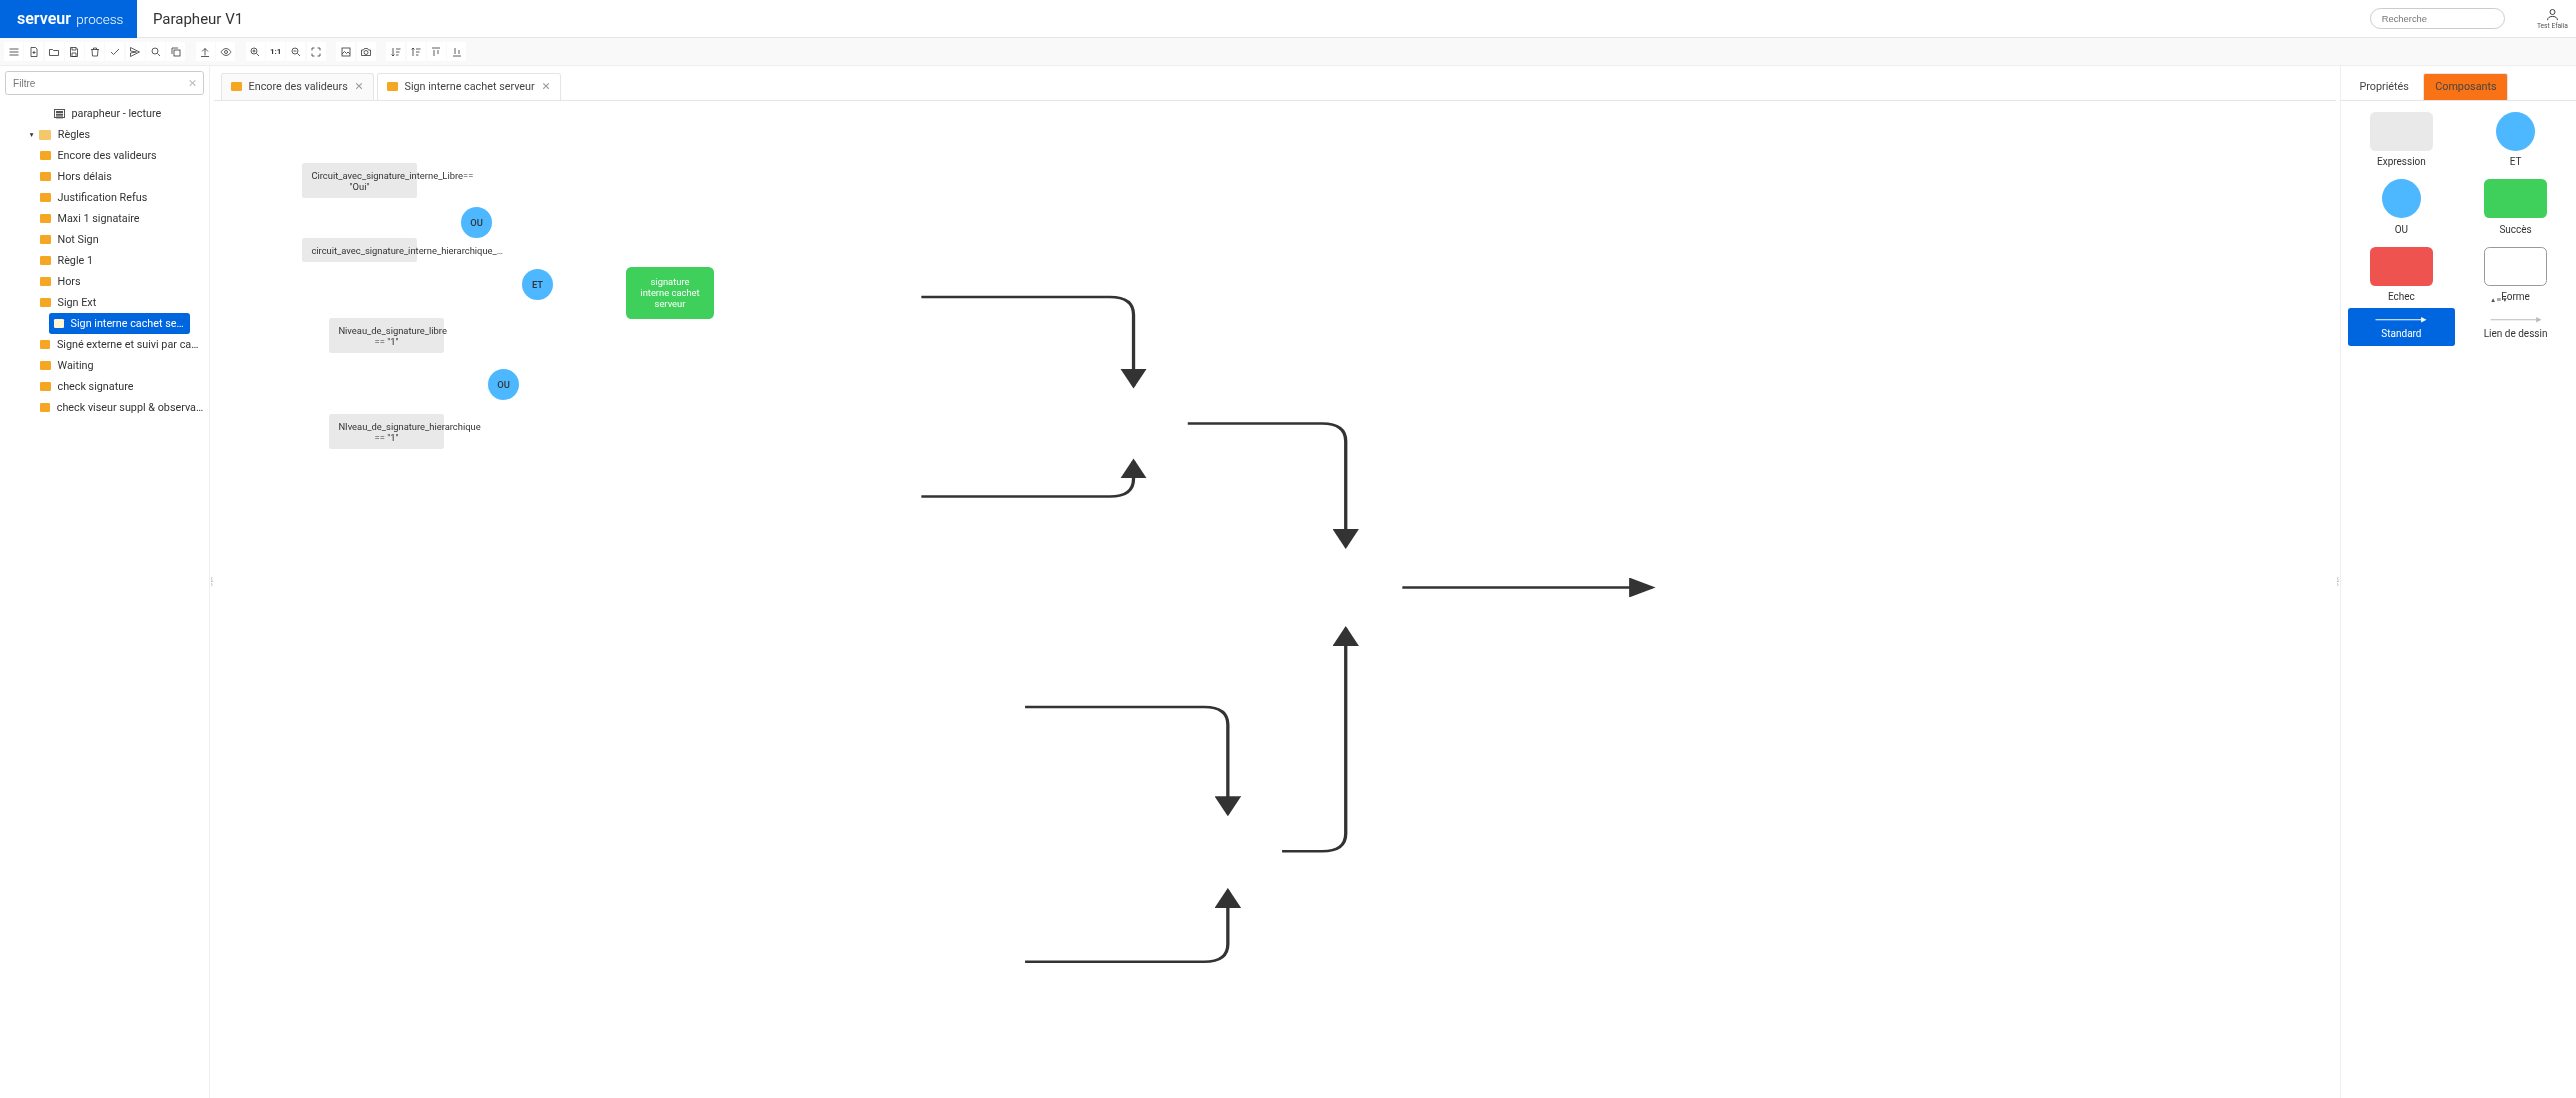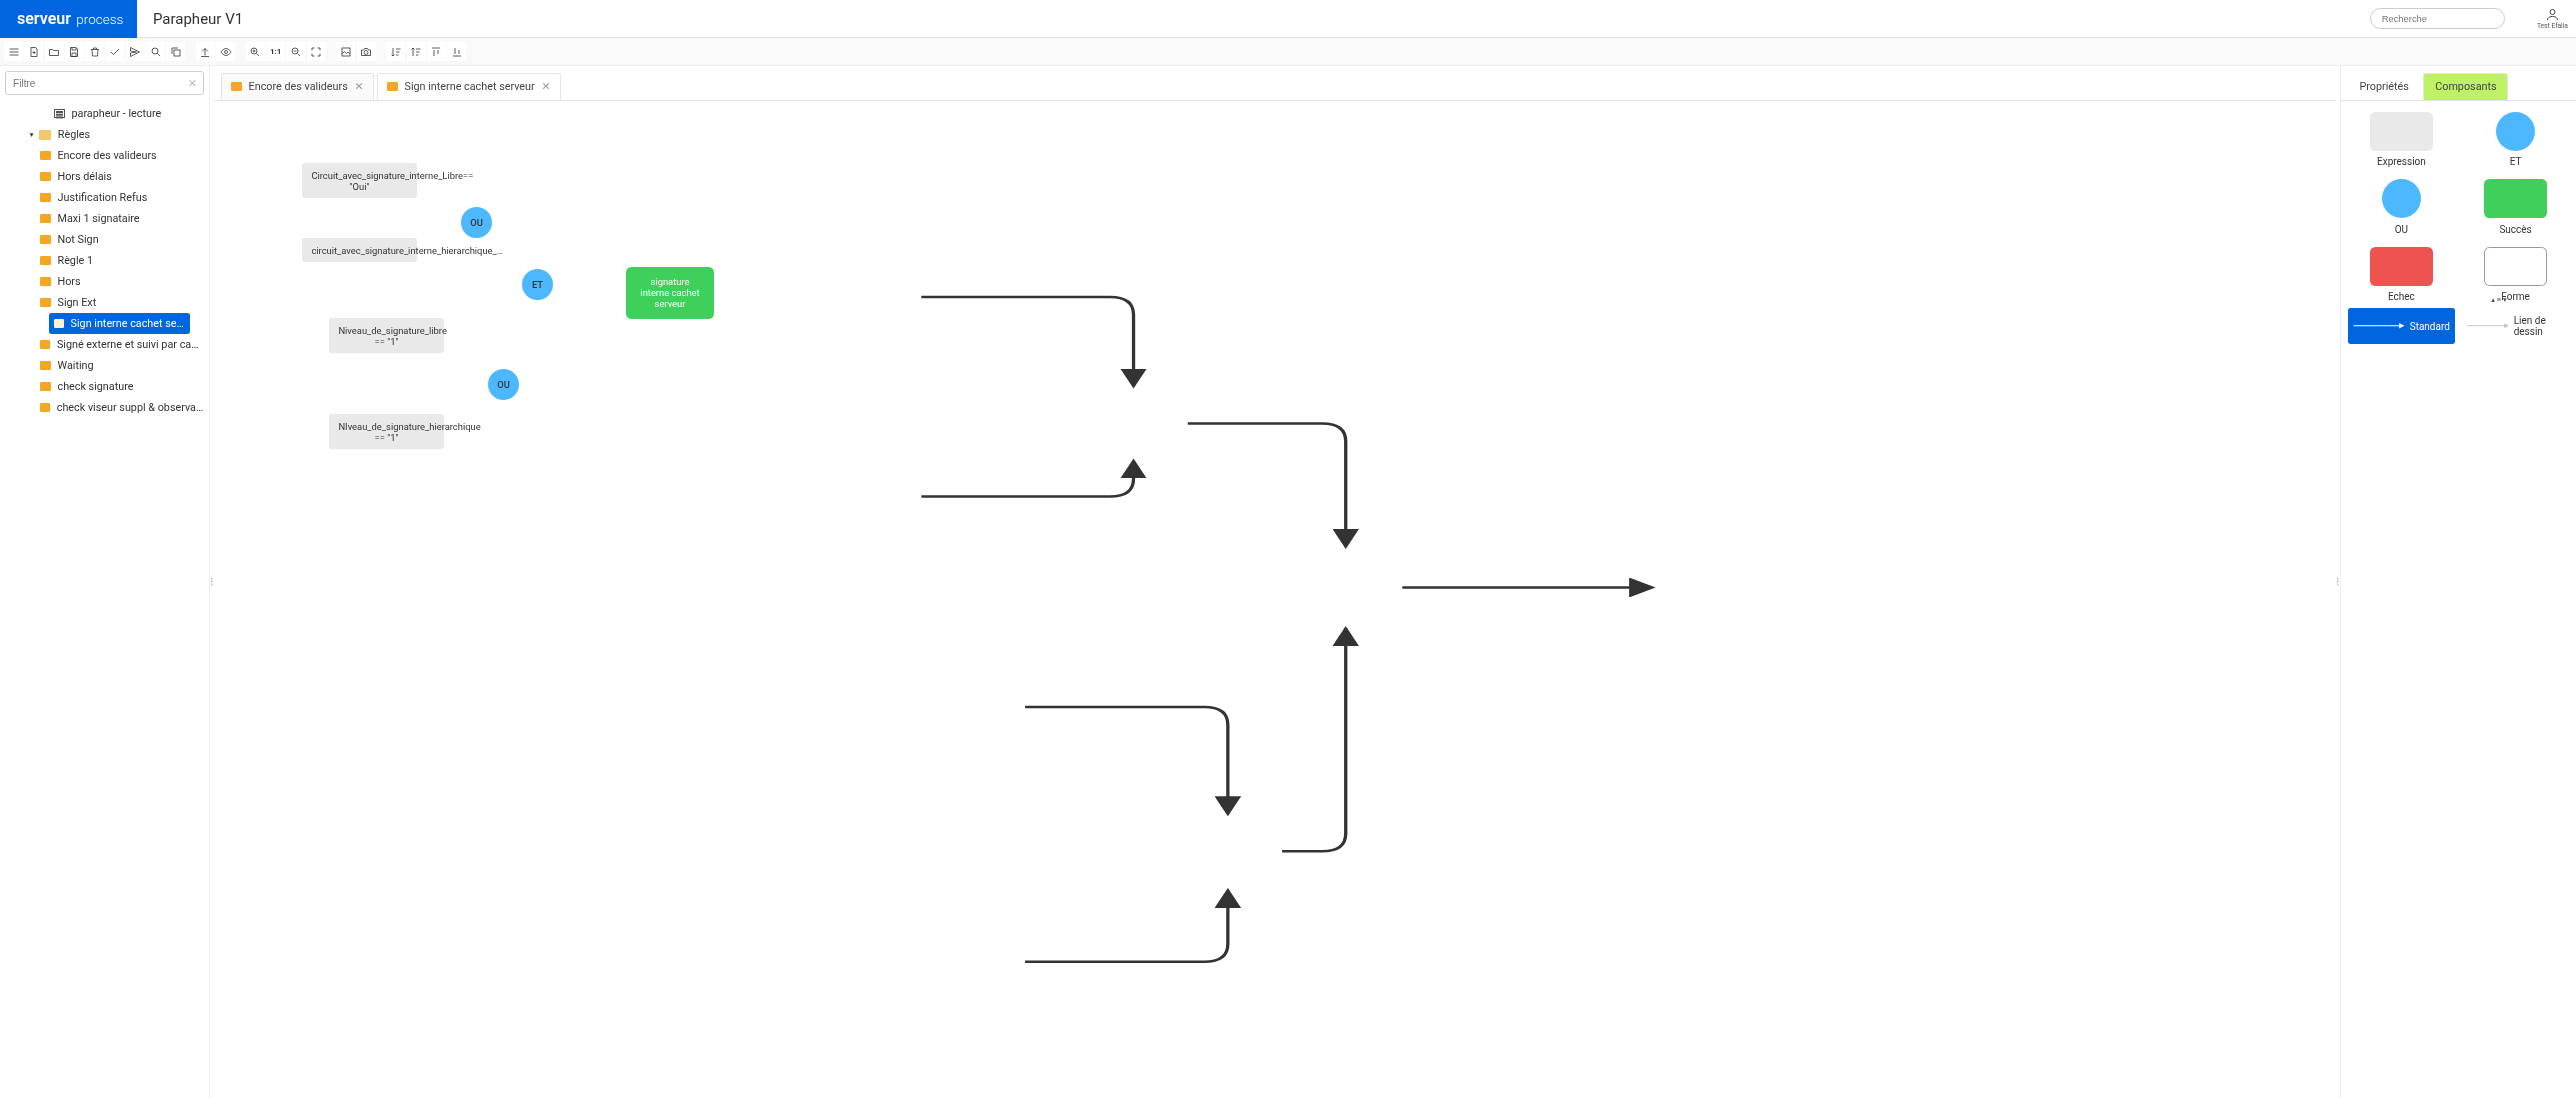--- a/index.html
+++ b/index.html
@@ -64,33 +64,33 @@
   .gate.et { background:#4db8ff;}
   .success-box { background:#3fcf5b; color:#fff; border-radius:5.4px; padding:9.4px 12px; font-size:9.4px; text-align:center; width:88px;}
   .canvas svg.edges { position:absolute; inset:0; width:100%; height:100%; pointer-events:none;}
   .canvas svg.edges path { stroke:#333; stroke-width:1.4; fill:none;}
   .canvas svg.edges marker path { fill:#333; stroke:none;}
   
   
   .right-panel { width:236px; border-left:0.7px solid #eee; display:flex; flex-direction:column;}
   .rp-tabs { display:flex; border-bottom:0.7px solid #e5e5e5; padding:6.7px 6.7px 0 6.7px; gap:2.7px;}
   .rp-tab { padding:6.7px 10.8px; border:0.7px solid transparent; border-bottom:none; cursor:pointer; font-size:10.8px; color:#444; border-radius:2.7px 2.7px 0 0;}
-  .rp-tab.active { border-color:#e5e5e5; background:#bef264;text-align:center;}
+  .rp-tab.active { border-color:#e5e5e5; background:#f97316;text-align:center;}
   .palette { flex:1; overflow-y:auto; padding:10.8px 6.7px;}
   .pal-grid { display:grid; grid-template-columns:1fr 1fr; gap:12px 6.7px;}
   .pal-item { display:flex; flex-direction:column; align-items:center; gap:5.4px; cursor:grab;}
   .pal-shape { width:63px; height:39px; border-radius:5.4px;}
   .pal-shape.grey { background:#e9e9e9;}
   .pal-shape.circle-blue { width:39px; height:39px; border-radius:50%; background:#4db8ff;}
   .pal-shape.green { background:#3fcf5b;}
   .pal-shape.red { background:#ef5350;}
   .pal-shape.outline { background:#fff; border:1px solid #999;}
   .pal-label { font-size:10px; color:#333;}
   .pal-conn { display:flex; gap:6.7px; margin-top:4px;}
-  .conn-item { flex:1; display:flex; align-items:center; gap:4px; padding:6.7px 4px; border-radius:2.7px; cursor:pointer;}
+  .conn-item { flex:1; display:flex; flex-direction:column; align-items:center; gap:4px; padding:6.7px 4px; border-radius:2.7px; cursor:pointer;}
   .conn-item.selected { background:#0066e0; color:#fff;}
   .conn-arrow { width:54px; height:9.4px; position:relative;}
   .conn-arrow svg { width:100%; height:100%;}
   .small-icons { display:flex; gap:4px; justify-content:center; color:#555; font-size:7.4px; margin-top:-6.7px; margin-bottom:1.3px; margin-left:81px;}
   
 </style>
 </head>
 <body>
 
 <div class="header">

